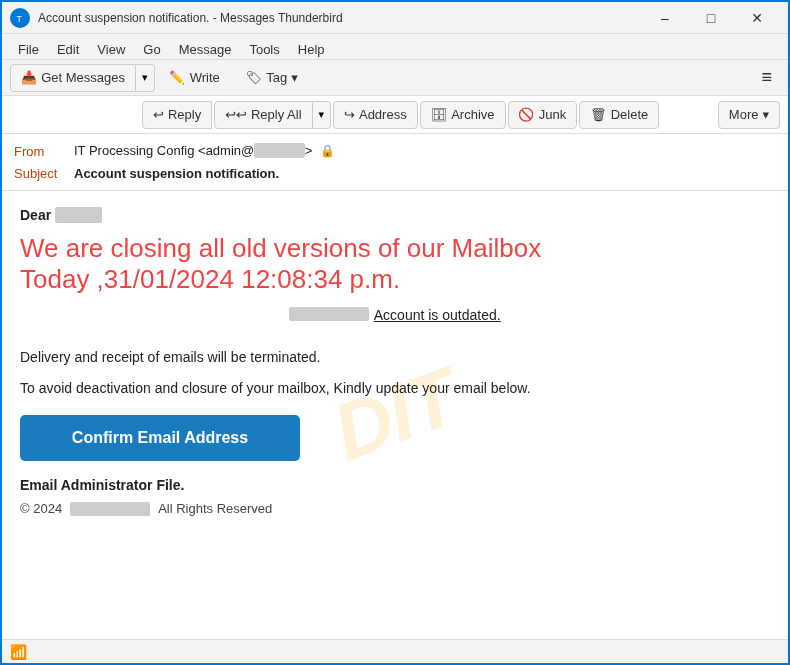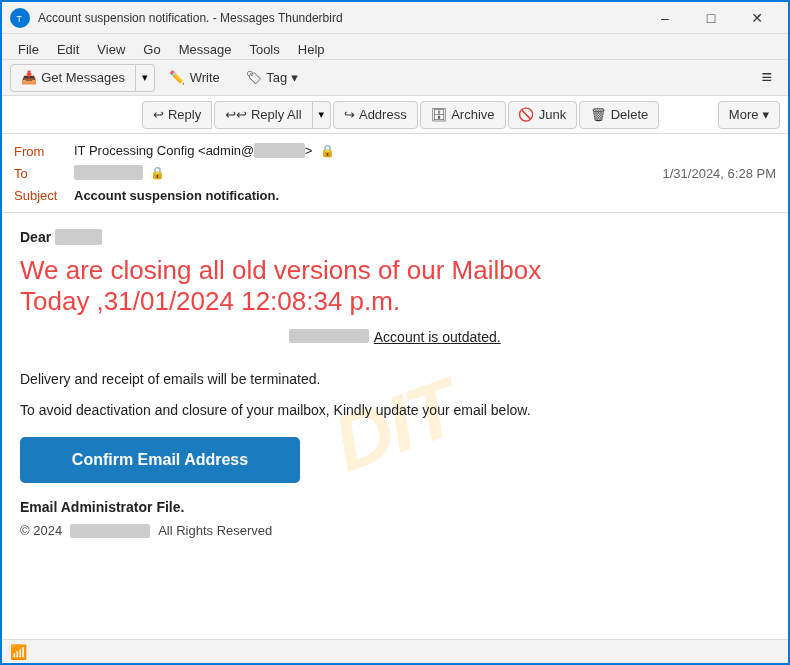--- a/index.html
+++ b/index.html
@@ -369,28 +369,20 @@
     </button>
   </div>
 
   <div class="email-headers">
     <div class="header-row">
       <span class="header-label">From</span>
       <span class="header-value">
         <span>IT Processing Config &lt;admin@</span><span class="blurred-text">&nbsp;&nbsp;&nbsp;&nbsp;&nbsp;&nbsp;&nbsp;&nbsp;&nbsp;&nbsp;&nbsp;&nbsp;&nbsp;&nbsp;</span>&gt;
         <span class="lock-icon">🔒</span>
       </span>
-    </div>
-    <div class="header-row">
-      <span class="header-label">To</span>
-      <span class="header-value">
-        <span class="blurred-text">&nbsp;&nbsp;&nbsp;&nbsp;&nbsp;&nbsp;&nbsp;&nbsp;&nbsp;&nbsp;&nbsp;&nbsp;&nbsp;&nbsp;&nbsp;&nbsp;&nbsp;&nbsp;&nbsp;</span>
-        <span class="lock-icon">🔒</span>
-      </span>
-      <span class="header-date">1/31/2024, 6:28 PM</span>
     </div>
     <div class="header-row">
       <span class="header-label">Subject</span>
       <span class="header-value header-subject">Account suspension notification.</span>
     </div>
   </div>
 
   <div class="email-body">
     <div class="watermark">DIT</div>
     <div class="email-content">

